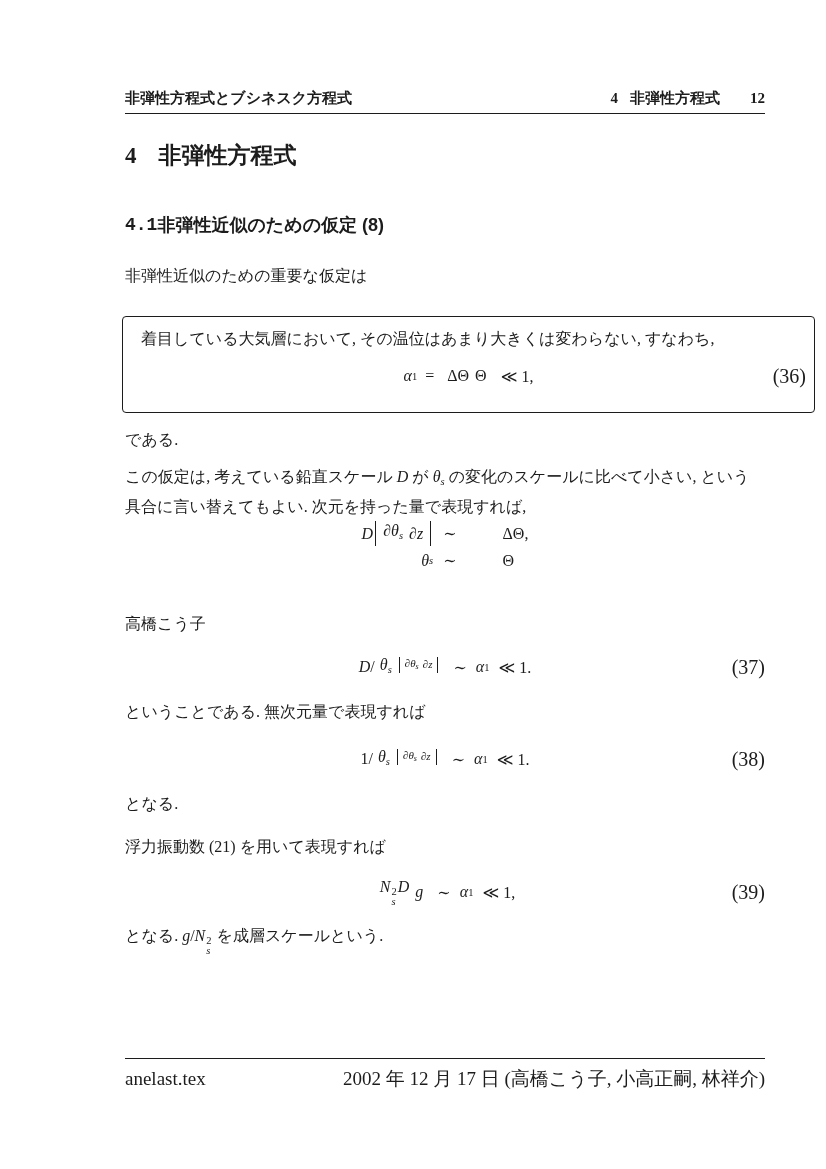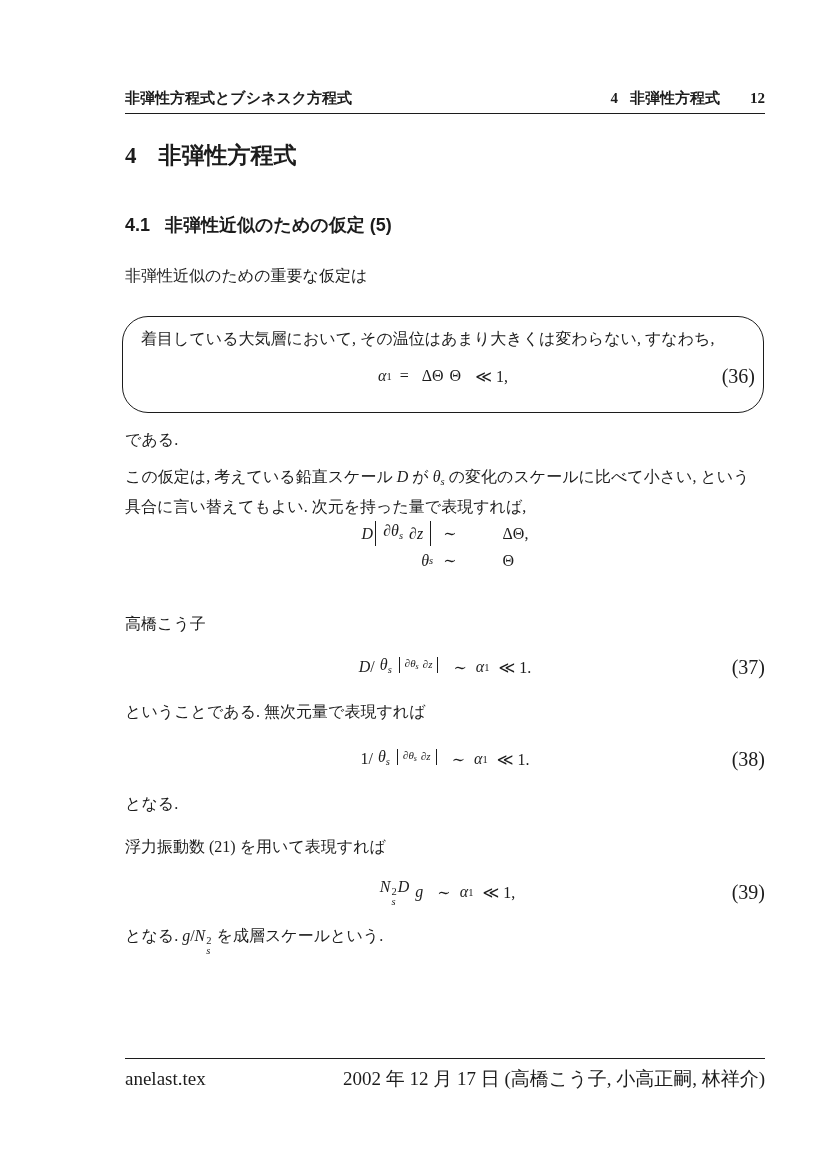--- a/index.html
+++ b/index.html
@@ -25,38 +25,38 @@
   .hdr-right .pg-num { margin-left: 30px; }
   .rule { position: absolute; left: 125px; width: 640px; height: 1px; background: #1c1c1c; }
   .hdr-rule { top: 113px; }
   .ftr-rule { top: 1058px; }
   .ftr { top: 1066px; display: flex; justify-content: space-between; align-items: baseline; font-size: 19px; }
 
   
   .sec-h { top: 141px; font-size: 23px; line-height: 29px; display: flex; }
   .sec-h .n { font-family: "Liberation Serif", serif; font-weight: bold; margin-right: 22px; }
   .sub-h { top: 213px; font-size: 18px; line-height: 24px; display: flex; }
-  .sub-h .n { font-family: Liberation Sans, sans-serif; font-weight: bold; margin-right: 15px; }
+  .sub-h .n { font-family: Liberation Mono, monospace; font-weight: bold; }
 
   
   .para { line-height: 25px; }
   .p-intro { top: 263px; }
   .p-dearu { top: 427px; }
   .p-scale { top: 464px; }
   .p-dearunode { top: 611px; }
   .p-mujigen { top: 699px; }
   .p-tonaru { top: 791px; }
   .p-buoy { top: 834px; }
   .p-strat { top: 923px; }
 
   
   .abox {
     position: absolute; left: 122px; top: 316px;
-    width: 642px; height: 97px;
-    border: 1px solid #1c1c1c; border-radius: 26px;
+    width: 693px; height: 97px;
+    border: 1px solid #1c1c1c; border-radius: 4px;
     background: #ffffff;
   }
   .abox-text { padding: 11px 18px 0 18px; line-height: 21px; }
   .abox-eqrow { position: relative; margin-top: 3px; height: 48px; display: flex; align-items: center; justify-content: center; }
   .abox-eqrow .eqlabel { right: 8px; }
 
   
   .eqrow { position: absolute; left: 125px; width: 640px; display: flex; align-items: center; justify-content: center; }
   .eq37row { top: 640px; height: 54px; }
   .eq38row { top: 732px; height: 54px; }
@@ -108,21 +108,21 @@
   </div>
   <div class="rule hdr-rule"></div>
 
   <div class="blk sec-h">
     <span class="n">4</span>
     <span class="jp-goth">非弾性方程式</span>
   </div>
 
   <div class="blk sub-h">
     <span class="n">4.1</span>
-    <span class="jp-goth">非弾性近似のための仮定 (5)</span>
+    <span class="jp-goth">非弾性近似のための仮定 (8)</span>
   </div>
 
   <p class="blk para p-intro">非弾性近似のための重要な仮定は</p>
 
   <div class="abox">
     <p class="abox-text">着目している大気層において, その温位はあまり大きくは変わらない, すなわち,</p>
     <div class="abox-eqrow">
       <span class="eq"><span class="it">α</span><span class="ss" style="font-style:normal;">1</span><span class="rel">=</span><span class="frac"><span class="fn">ΔΘ</span><span class="fline"></span><span class="fd">Θ</span></span><span class="tail">≪ 1,</span></span>
       <span class="eqlabel">(36)</span>
     </div>

